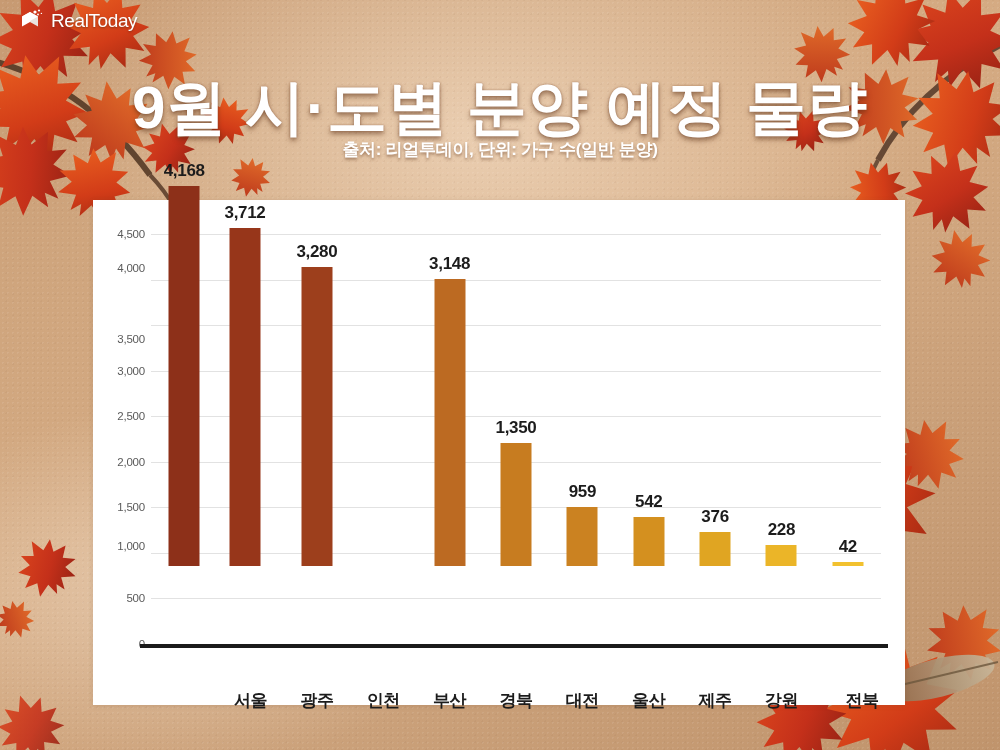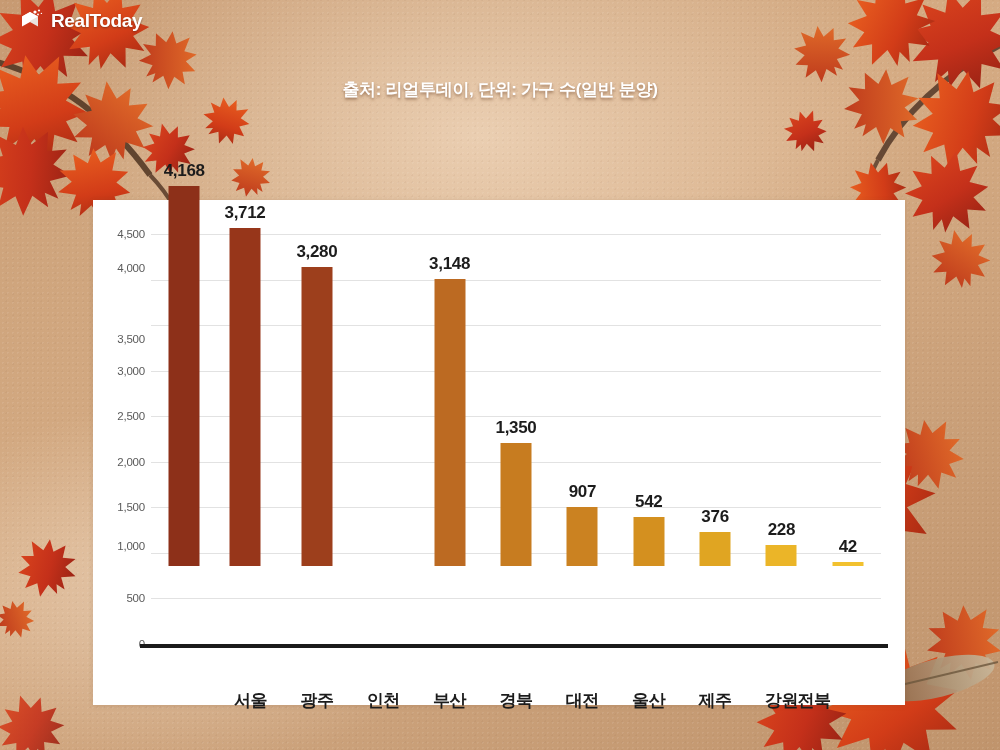--- a/index.html
+++ b/index.html
@@ -51,21 +51,21 @@
     left: 18px;
     top: 8px;
     display: flex;
     align-items: center;
     gap: 7px;
     z-index: 6;
   }
   #logo .logo-text {
     color: #ffffff;
     font-size: 19px;
-    font-weight: bold;
+    font-weight: normal;
     letter-spacing: -0.4px;
     text-shadow: 0 1px 2px rgba(80,40,20,.55);
   }
 
   
   #title-block {
     position: absolute;
     left: 0;
     top: 78px;
     width: 1000px;
@@ -331,20 +331,21 @@
       <path d="M4,8.5 L12,13 L20,8.5 L12,4 Z" fill="#ffffff"></path>
       <circle cx="17" cy="4" r="1.6" fill="#ffffff"></circle>
       <circle cx="21" cy="2.5" r="1.1" fill="#ffffff"></circle>
       <circle cx="20" cy="6.5" r="0.9" fill="#ffffff"></circle>
       <circle cx="23.4" cy="5.4" r="0.7" fill="#ffffff"></circle>
     </svg>
     <span class="logo-text">RealToday</span>
   </div>
 
   <div id="title-block">
+    <div id="main-title">9월 시·도별 분양 예정 물량</div>
     <div id="sub-title">출처: 리얼투데이, 단위: 가구 수(일반 분양)</div>
   </div>
 
   <div id="chart-panel">
     <div id="plot">
       <div id="gridlines">
           <div class="grid-row" style="top: 410px;"></div>
           <div class="grid-row" style="top: 364.444px;"></div>
           <div class="grid-row" style="top: 318.889px;"></div>
           <div class="grid-row" style="top: 273.333px;"></div>
@@ -385,21 +386,21 @@
         <div class="bar-slot" style="left: 265.636px;">
           <div class="bar" style="height: 286.818px; background: rgb(188, 106, 34);"></div>
           <div class="bar-value" style="bottom: 291.818px;">3,148</div>
         </div>
         <div class="bar-slot" style="left: 332px;">
           <div class="bar" style="height: 123px; background: rgb(199, 124, 32);"></div>
           <div class="bar-value" style="bottom: 128px;">1,350</div>
         </div>
         <div class="bar-slot" style="left: 398.364px;">
           <div class="bar" style="height: 58.6756px; background: rgb(203, 130, 33);"></div>
-          <div class="bar-value" style="bottom: 63.6756px;">907</div>
+          <div class="bar-value" style="bottom: 63.6756px;">959</div>
         </div>
         <div class="bar-slot" style="left: 464.727px;">
           <div class="bar" style="height: 49.3822px; background: rgb(212, 144, 31);"></div>
           <div class="bar-value" style="bottom: 54.3822px;">542</div>
         </div>
         <div class="bar-slot" style="left: 531.091px;">
           <div class="bar" style="height: 34.2578px; background: rgb(224, 165, 34);"></div>
           <div class="bar-value" style="bottom: 39.2578px;">376</div>
         </div>
         <div class="bar-slot" style="left: 597.455px;">
@@ -432,19 +433,19 @@
         </div>
         <div class="cat-slot" style="left: 464.727px;">
           <div class="cat-label">울산</div>
         </div>
         <div class="cat-slot" style="left: 531.091px;">
           <div class="cat-label">제주</div>
         </div>
         <div class="cat-slot" style="left: 597.455px;">
           <div class="cat-label">강원</div>
         </div>
-        <div class="cat-slot" style="left: 630px; margin-top: 12px;">
+        <div class="cat-slot" style="left: 678px; margin-top: 12px;">
           <div class="cat-label">전북</div>
         </div>
       </div>
   </div>
 
 </div>
 
 </body></html>

